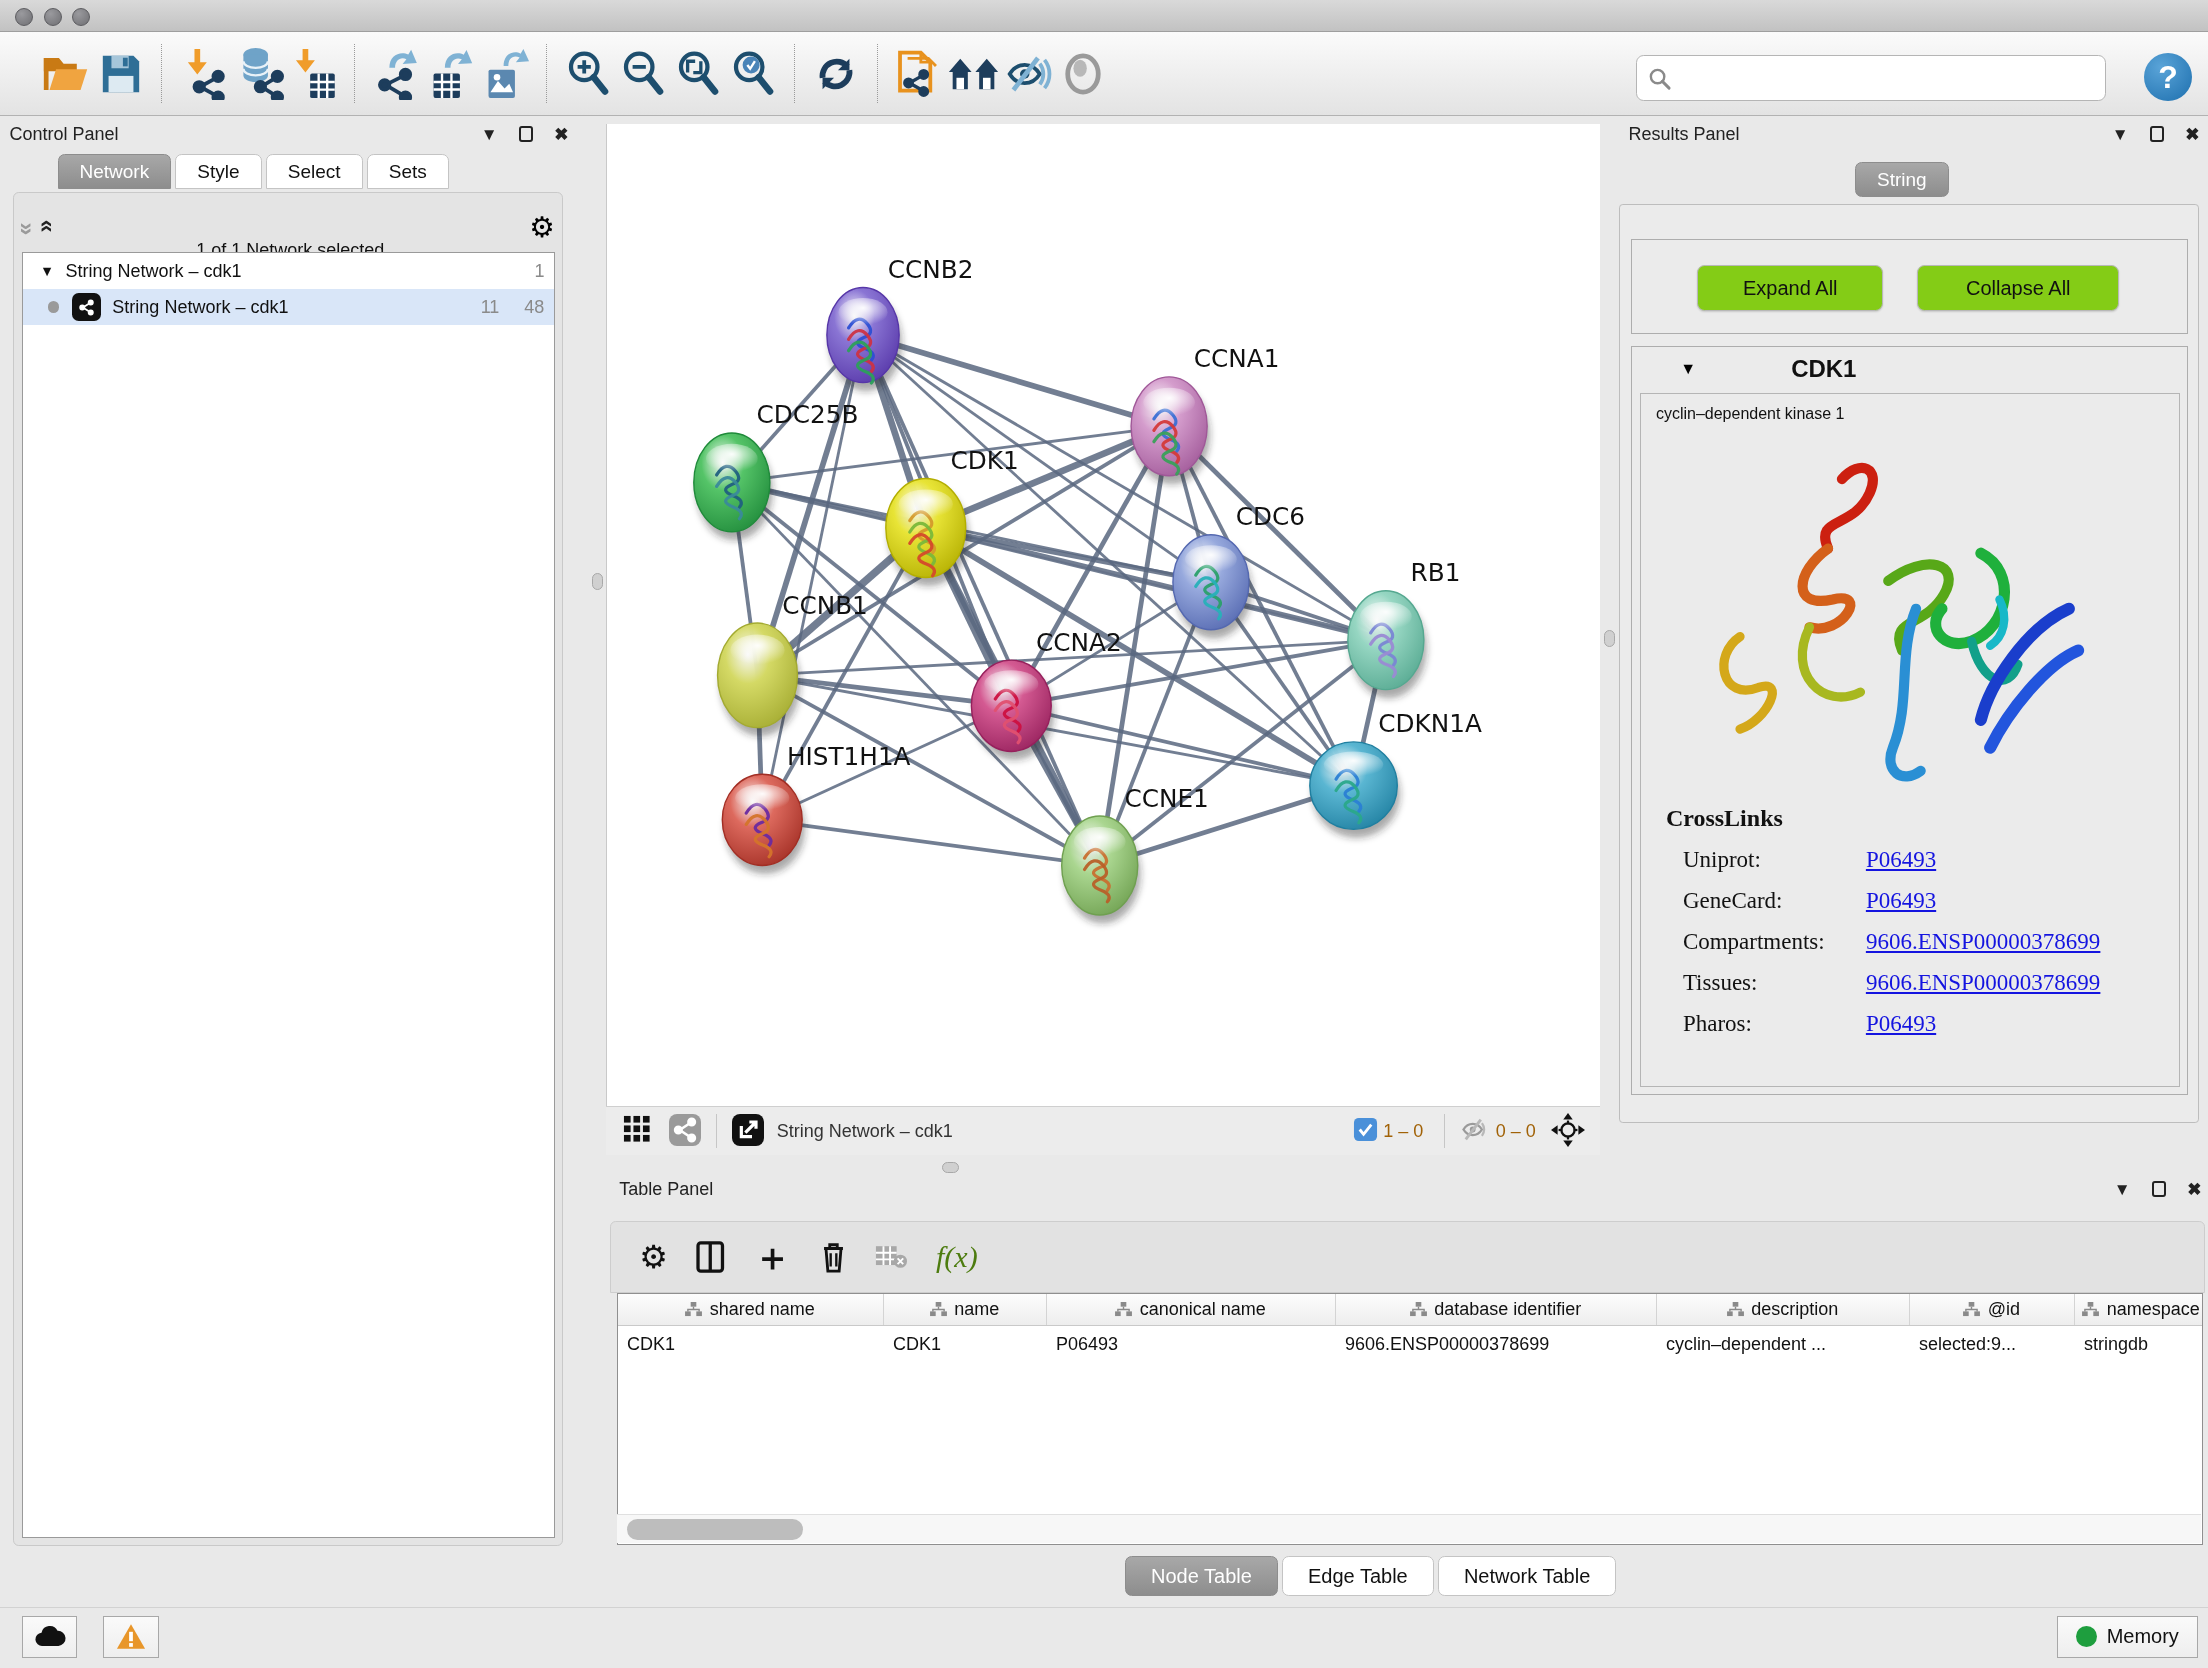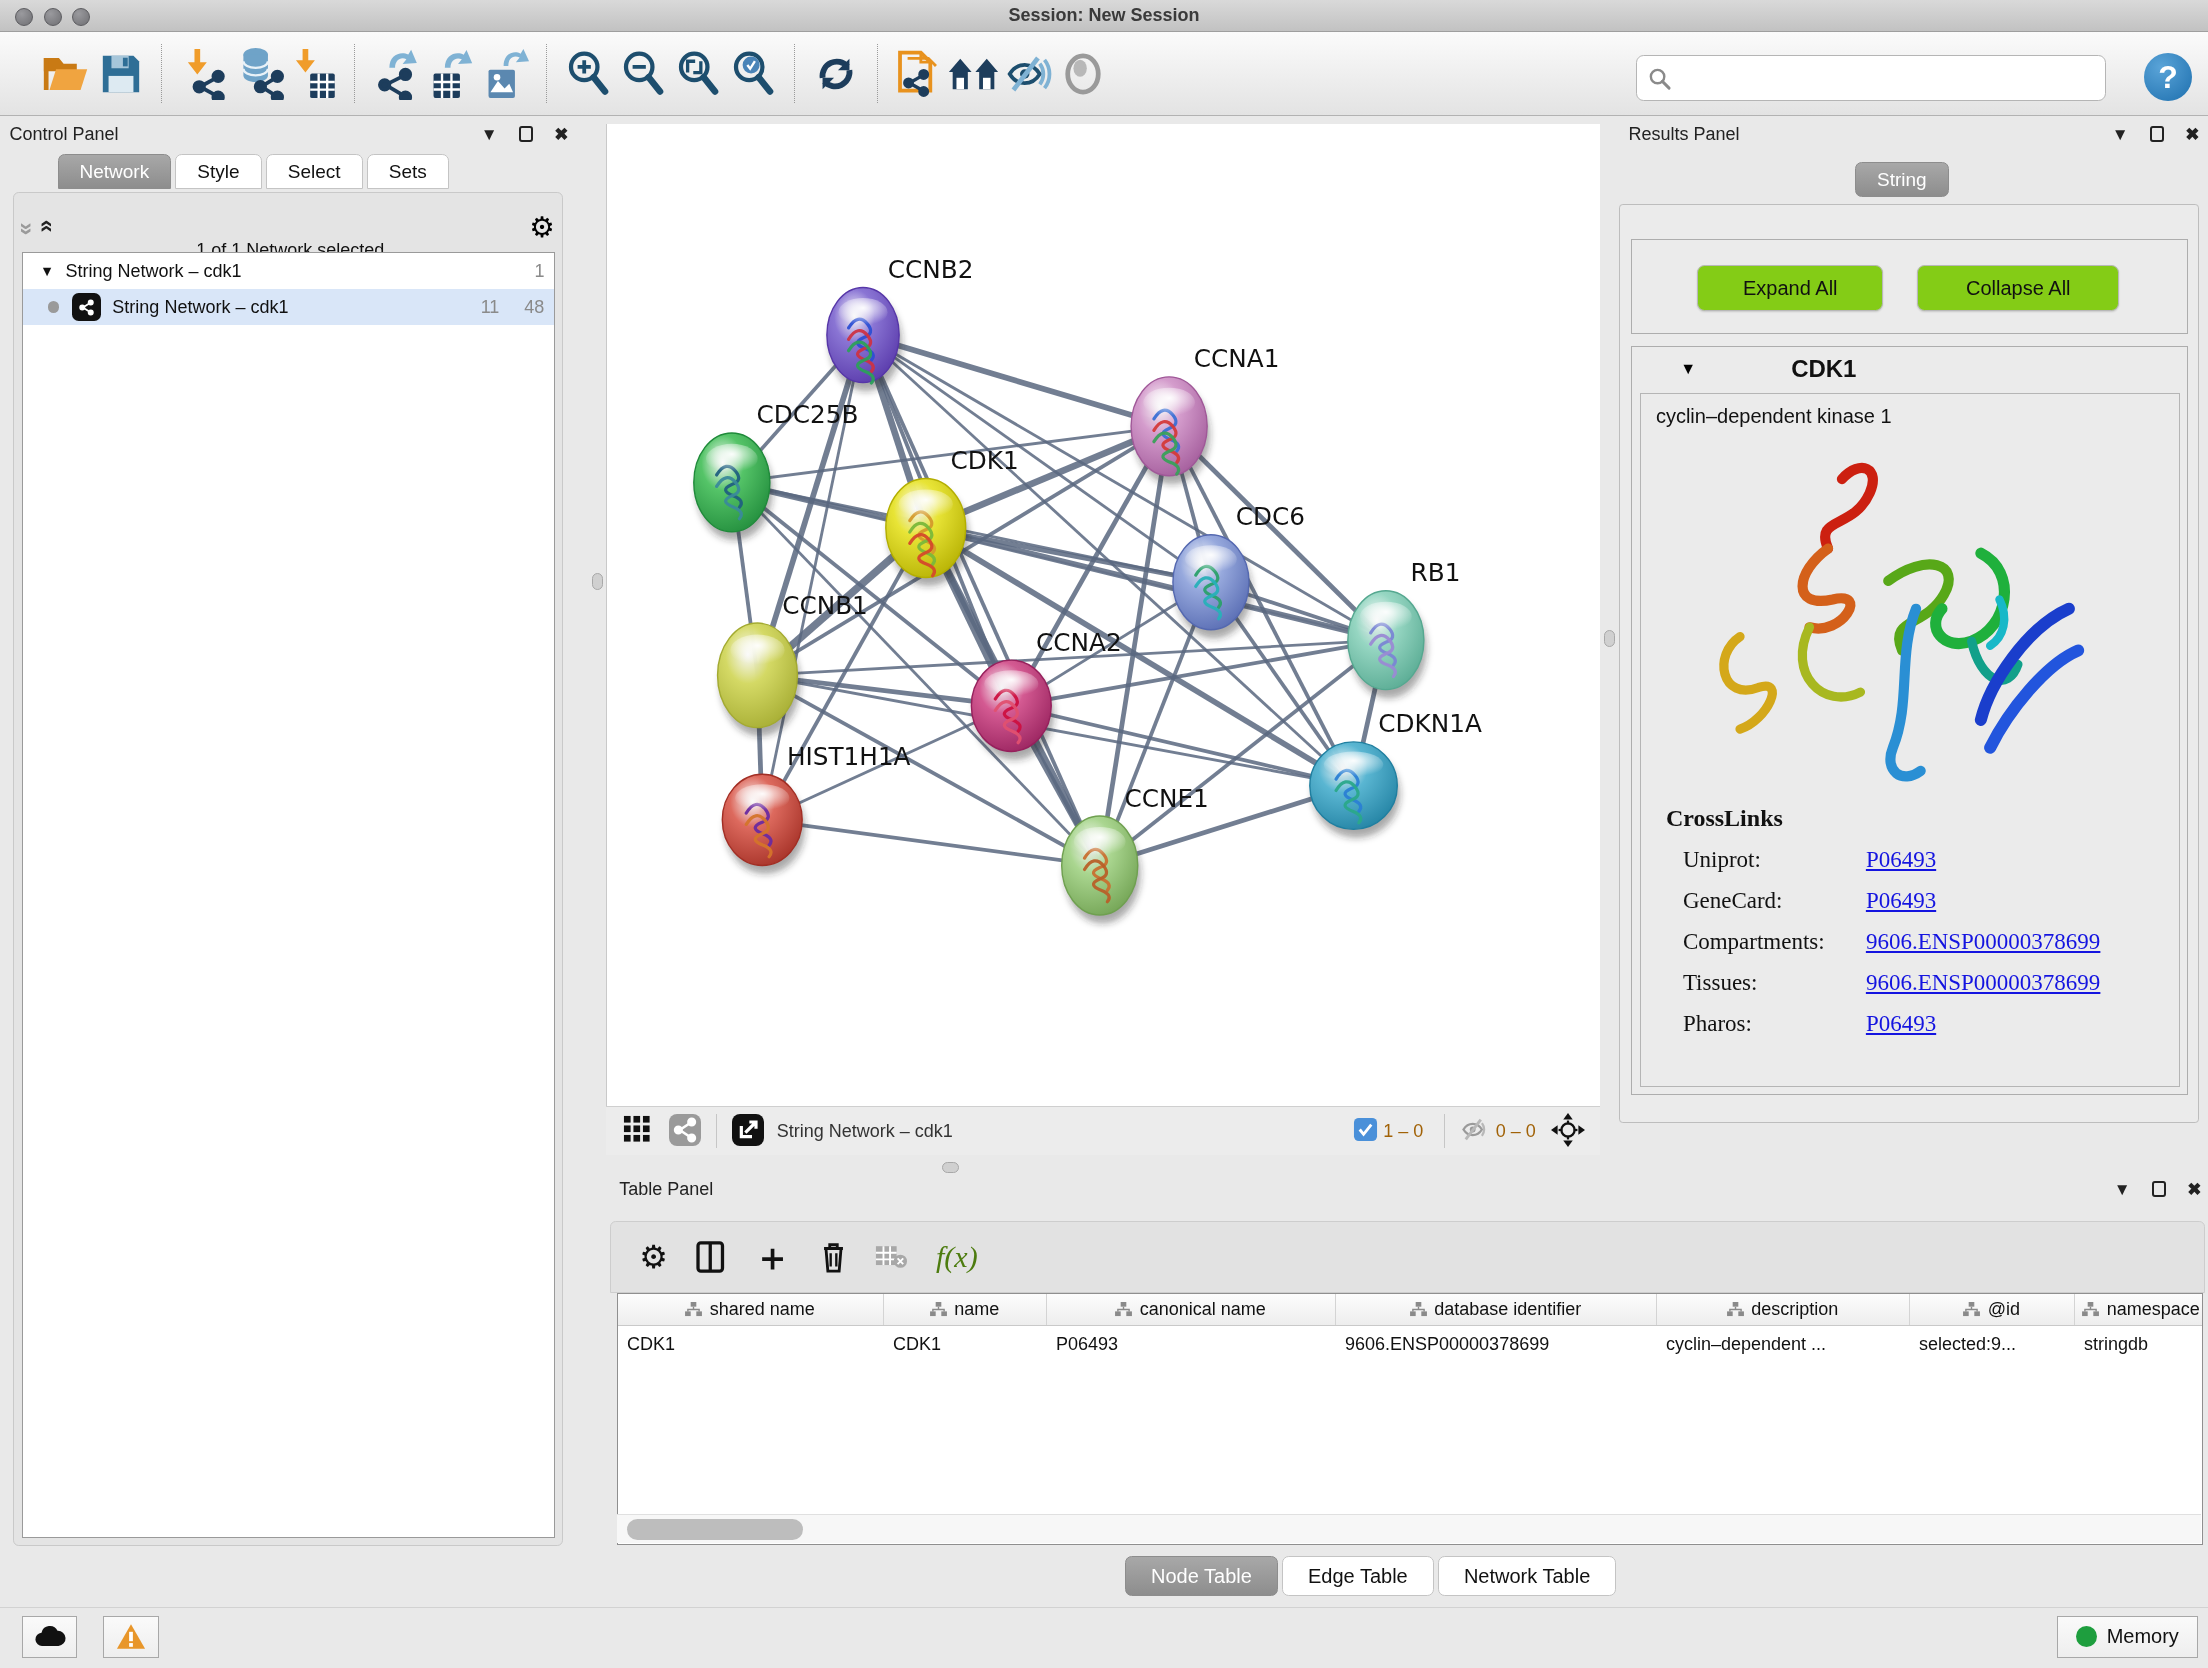--- a/index.html
+++ b/index.html
@@ -63,21 +63,21 @@
   #rp-tab { position:absolute; left:238px; top:38px; }
   #rp-box { position:absolute; left:1.9px; top:80px; width:580px; height:919px; background:#ebebeb;
     border:1px solid #bdbdbd; border-radius:3.8px; }
   #rp-btnbox { position:absolute; left:11.4px; top:34px; width:557px; height:95px; border:1px solid #adadad; background:#ebebeb; }
   .rp-btn { position:absolute; top:25px; height:46px; background:#84cc16; border:1px solid #b8b8b8; border-radius:7.6px;
     font-size:20px; color:#111; display:flex; align-items:center; justify-content:center; box-shadow:0 1px 1.9px rgba(0,0,0,.15); }
   #rp-gene-box { position:absolute; left:11.4px; top:141px; width:557px; height:749px; border:1px solid #adadad; background:#ebebeb; }
   #rp-gene-hdr { height:44px; display:flex; align-items:center; }
   #rp-gene-name { font-size:24px; font-weight:bold; color:#111; margin-left:95px; }
   #rp-content { position:absolute; left:7.6px; top:46px; width:540px; height:694px; border:1px solid #b5b5b5; background:#ebebeb; overflow:hidden; }
-  #rp-desc { font-size:20px; color:#111; padding:11.4px 0 0 15px; }
+  #rp-desc { font-size:16px; color:#111; padding:11.4px 0 0 15px; }
   #crosslinks { position:absolute; left:25px; top:411px; font-family:"Liberation Serif",serif; }
   #crosslinks-title { font-size:24px; font-weight:bold; color:#111; }
   .cl-row { display:flex; margin-top:15px; font-size:23px; }
   .cl-label { width:200px; color:#111; padding-left:17px; }
   .cl-link { color:#1414e0; text-decoration:underline; }
 
   
   #table-panel { position:absolute; left:606px; top:1179px; width:1603px; height:438px; }
   #tp-toolbar { position:absolute; left:3.8px; top:42px; width:1595px; height:72px; background:#e2e2e2;
     border:1px solid #cdcdcd; border-radius:5.7px 5.7px 0 0; display:flex; align-items:center; }
@@ -105,21 +105,20 @@
 
   svg text { font-family:"DejaVu Sans",sans-serif; }
 </style>
 </head>
 <body>
 
 <div id="titlebar">
   <span class="tl" style="left:15px"></span>
   <span class="tl" style="left:44px"></span>
   <span class="tl" style="left:72px"></span>
-  <div id="win-title">Session: New Session</div>
 </div>
 
 <div id="toolbar">
   <div style="width:38px"></div>
   <div class="tbtn">
     <svg width="49" height="44" viewBox="0 0 52 46">
       <path d="M3 6 h16 l5 6 h14 v8 H3z" fill="#c97a14"></path>
         <path d="M3 40 V6 h5 v34z" fill="#c97a14"></path>
       <path d="M9 40 16 18 h33 L42 40z" fill="#f0a440"></path>
     </svg>

